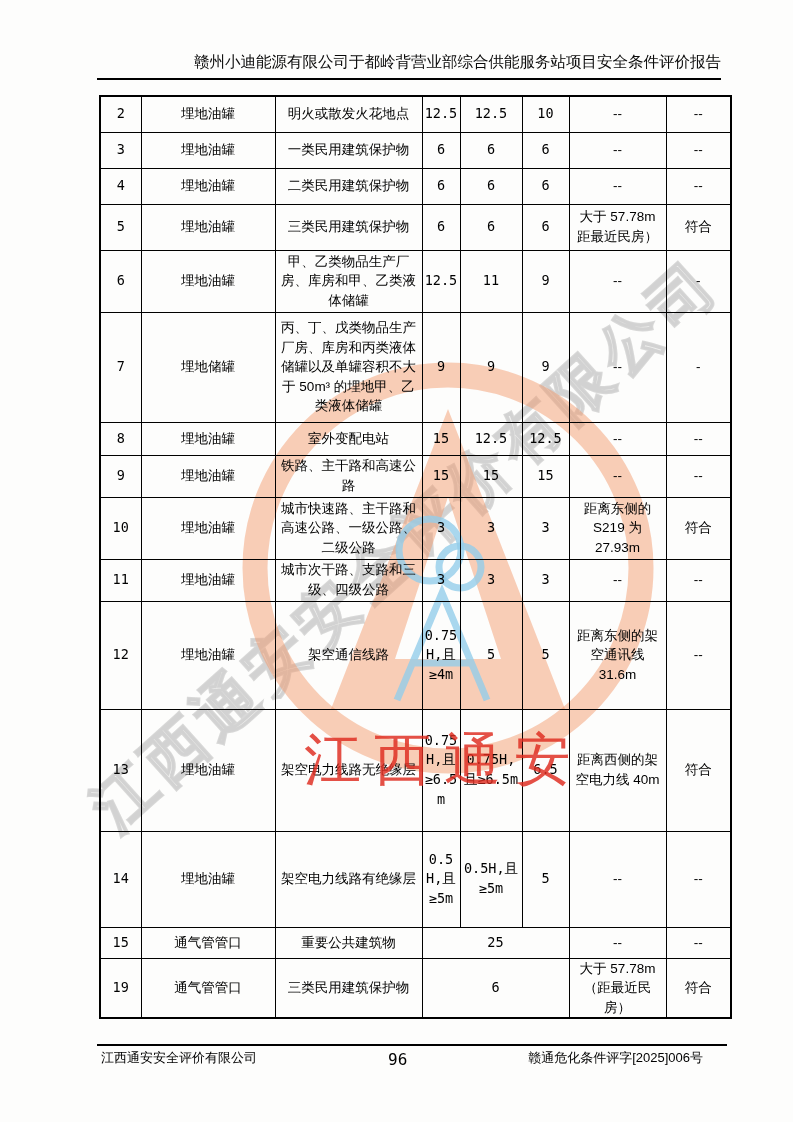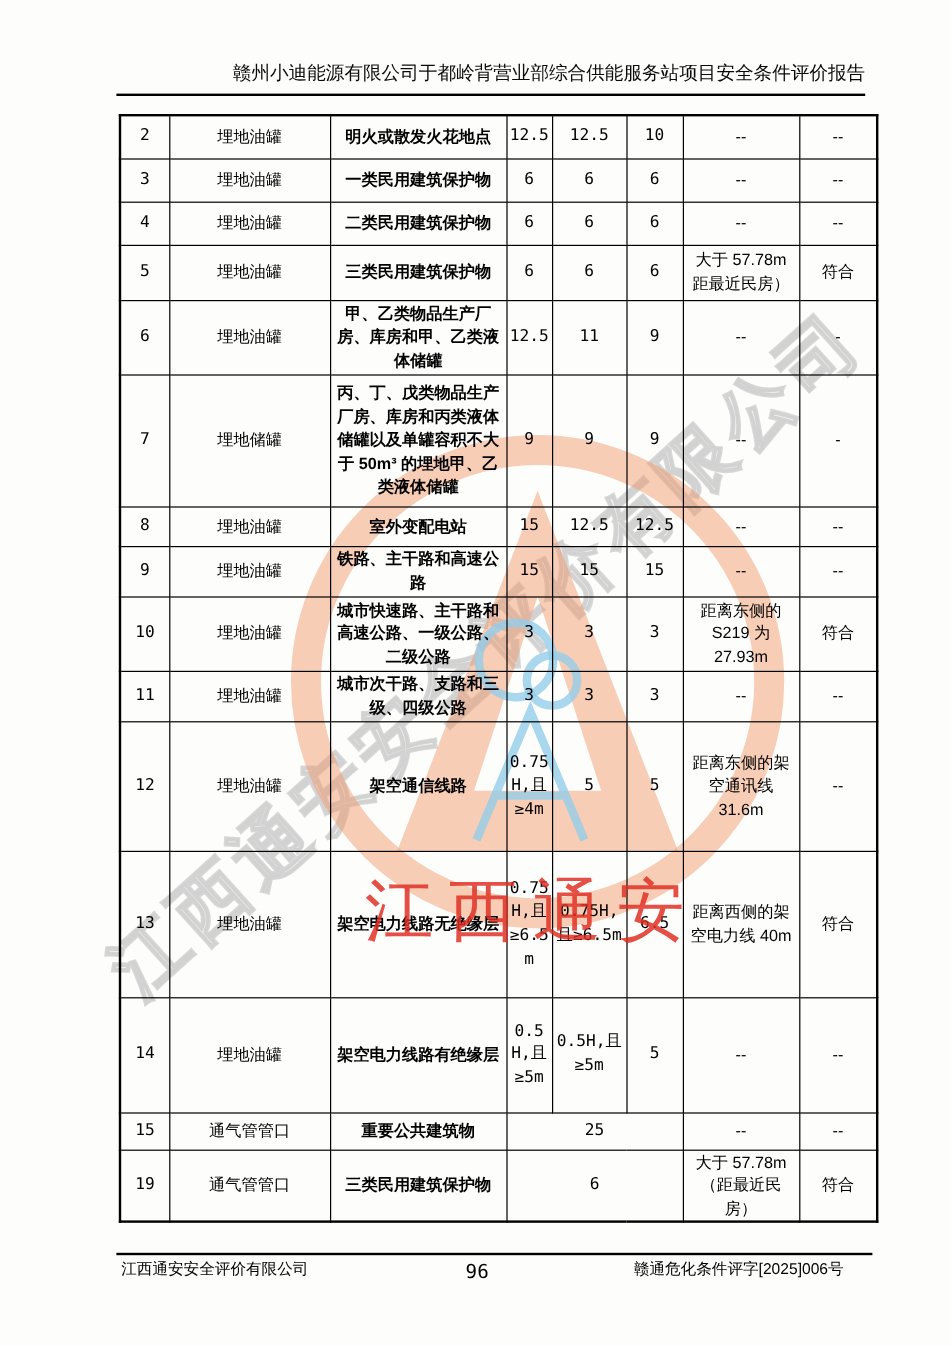--- a/index.html
+++ b/index.html
@@ -19,21 +19,21 @@
     white-space:nowrap; font-size:62px; letter-spacing:6px; font-weight:bold;
     color:rgba(195,195,195,0.22); -webkit-text-stroke:2px rgba(185,185,185,0.55); }
   .wm-ring { position:absolute; left:237px; top:357px; }
   .wm-blue { position:absolute; left:372px; top:505px; }
 
   
   table.main { position:absolute; left:99px; top:95px; width:631px; z-index:2;
     border-collapse:collapse; table-layout:fixed; border:2px solid #000; background:transparent; }
   table.main td { border:1px solid #000; text-align:center; vertical-align:middle;
     font-size:13.5px; line-height:1.45; padding:0 2px; background:transparent; }
-  td.c-target { font-size:14px; line-height:1.3; padding:0 2px;font-weight:bold; }
+  td.c-target { font-size:14px; line-height:1.3; padding:0 2px; }
   td.num { font-family:"DejaVu Sans Mono",monospace; font-size:13px; line-height:1.5; word-break:break-all; }
   td.c4 { padding:0 4px; }
   td.c-actual { font-size:13.5px; line-height:1.3; padding:0 11px; }
   tr.h31{height:31px} tr.h32{height:32px} tr.h33{height:33px} tr.h36{height:36px}
   tr.h42{height:42px} tr.h46{height:46px} tr.h58{height:58px} tr.h62{height:62px}
   tr.h96{height:96px} tr.h108{height:108px} tr.h110{height:110px} tr.h122{height:122px}
 
   
   .wm-over { position:absolute; inset:0; z-index:3; pointer-events:none; }
   .wm-red { position:absolute; left:304px; top:729px; font-size:57px; line-height:60px;

